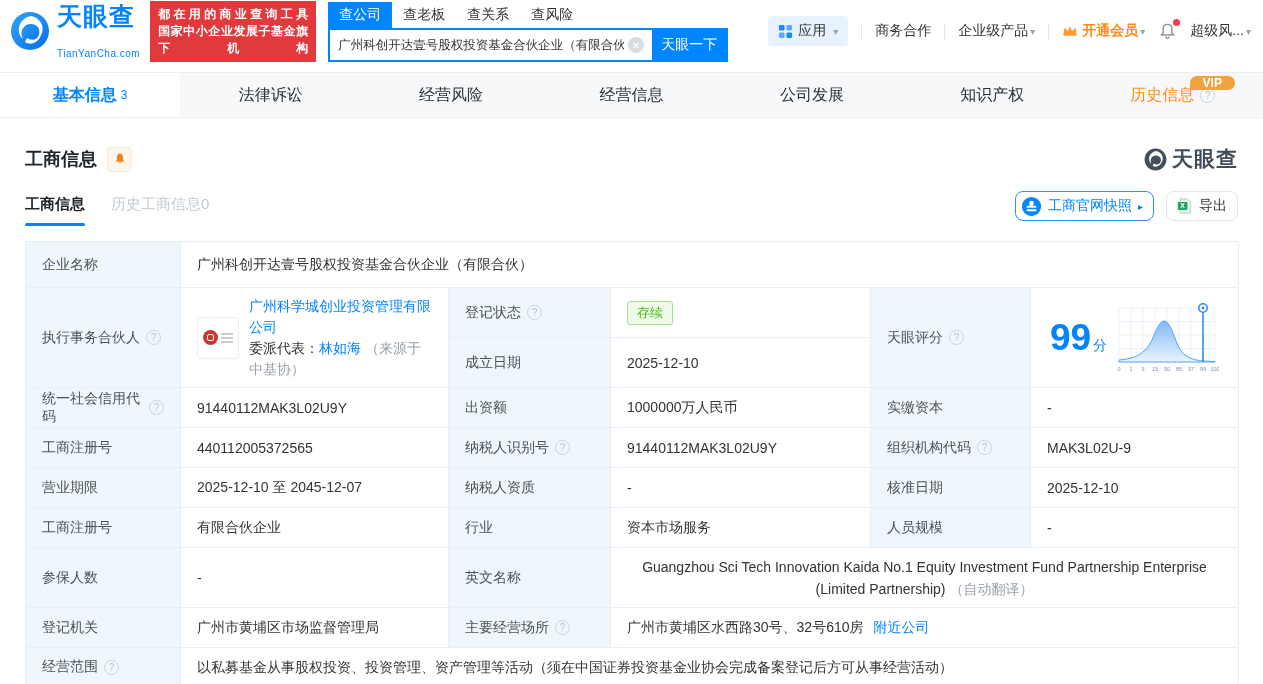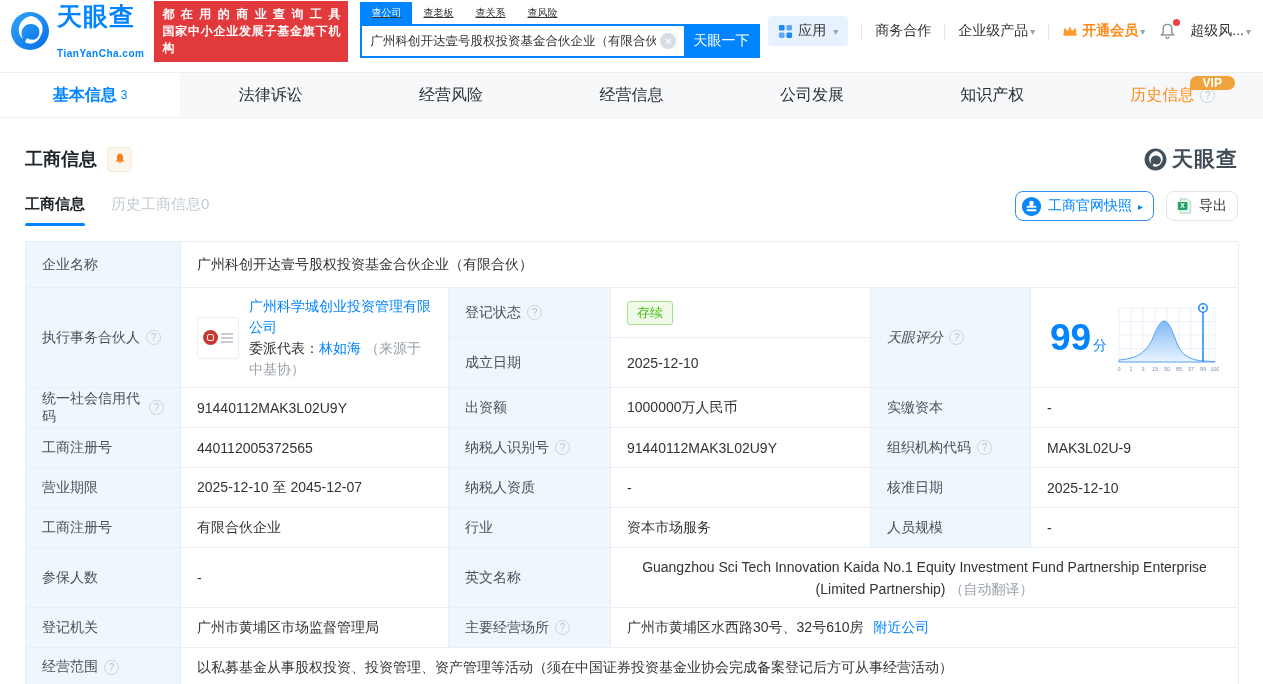--- a/index.html
+++ b/index.html
@@ -6,26 +6,26 @@
   html,body { width: 1263px; height: 684px; overflow: hidden; }
   body {
     font-family: "Liberation Sans", "DejaVu Sans", sans-serif;
     background: #fff; color: #333; font-size: 14px;
   }
   
   .header { height: 62px; display: flex; align-items: center; padding: 0 12px 0 10px; }
   .logo { display: flex; align-items: center; gap: 7px; cursor: pointer; }
   .logo-swirl { width: 40px; height: 40px; flex: none; }
   .logo-name { font-size: 25px; font-weight: bold; color: #0084ff; line-height: 1; letter-spacing: 1px;}
-  .logo-domain { font-size: 10px; color: #0084ff; font-weight: bold; letter-spacing: .5px; margin-top: 19px; text-align: center; }
+  .logo-domain { font-size: 10px; color: #0084ff; font-weight: normal; letter-spacing: .5px; margin-top: 19px; text-align: center; }
   .promo { margin-left: 10px; background: #e23a3c; color: #fff; font-size: 12px; font-weight: bold;
-           padding: 5px 8px; line-height: 17px; width: 194px; text-align: justify; }
+           padding: 5px 8px; line-height: 17px; width: 166px; text-align: justify; }
   .promo div { text-align: justify; text-align-last: justify; }
   .search-area { margin-left: 12px; width: 400px; align-self: flex-start; margin-top: 2px; }
-  .search-tabs { display: flex; font-size: 10px; text-decoration: underline; }
+  .search-tabs { display: flex; font-size: 14px; }
   .search-tab { padding: 4px 11px; color: #333; cursor: pointer; }
   .search-tab.active { background: #0084ff; color: #fff; }
   .search-box { display: flex; border: 2px solid #0084ff; height: 34px; background: #fff; }
   .search-input-wrap { flex: 1; display: flex; align-items: center; min-width: 0; }
   .search-box input { flex: 1; border: none; outline: none; font-size: 12.5px; padding: 0 4px 0 8px;
                       color: #333; min-width: 0; font-family: inherit; }
   .clear-btn { width: 16px; height: 16px; border-radius: 50%; background: #d8dde3; color: #fff;
                font-size: 10px; display: flex; align-items: center; justify-content: center;
                margin-right: 8px; cursor: pointer; flex: none; }
   .search-go { width: 74px; background: #0084ff; color: #fff; border: none; font-size: 14px;
@@ -78,21 +78,21 @@
   
   .biz-table { margin-top: 12px; border: 1px solid #e9eff4; border-right: none; border-bottom: none;
                display: grid; grid-template-columns: 155px 268px 162px 260px 160px 208px;
                grid-template-rows: 46px 50px 50px 40px 40px 40px 40px 60px 40px 39px; }
   .cell { border-right: 1px solid #e9eff4; border-bottom: 1px solid #e9eff4; display: flex;
           align-items: center; padding: 0 16px; font-size: 14px; color: #333; overflow: hidden; }
   .cell.label { background: #eef7fc; color: #49525c; }
   .span5 { grid-column: 2 / 7; }
   .span3 { grid-column: 4 / 7; text-align: center; }
   .col3 { grid-column: 3; } .col4 { grid-column: 4; }
-  .col5 { grid-column: 5; font-style: italic; } .col6 { grid-column: 6; }
+  .col5 { grid-column: 5; } .col6 { grid-column: 6; }
   .rs2 { grid-row: span 2; }
   .multiline { align-items: center; padding-top: 8px; padding-bottom: 8px; line-height: 22px; }
   .wrap { white-space: normal; }
   a.blue, .blue-link { color: #0084ff; text-decoration: none; cursor: pointer; }
   .grey { color: #9aa1a9; }
   .partner-cell { gap: 10px; }
   .partner-logo { width: 42px; height: 42px; border: 1px solid #ededed; border-radius: 4px;
                   background: #fff; flex: none; display: flex; align-items: center;
                   justify-content: center; gap: 3px; }
   .partner-emblem { width: 15px; height: 15px; background: #c8372f; border-radius: 50%; position: relative; }

